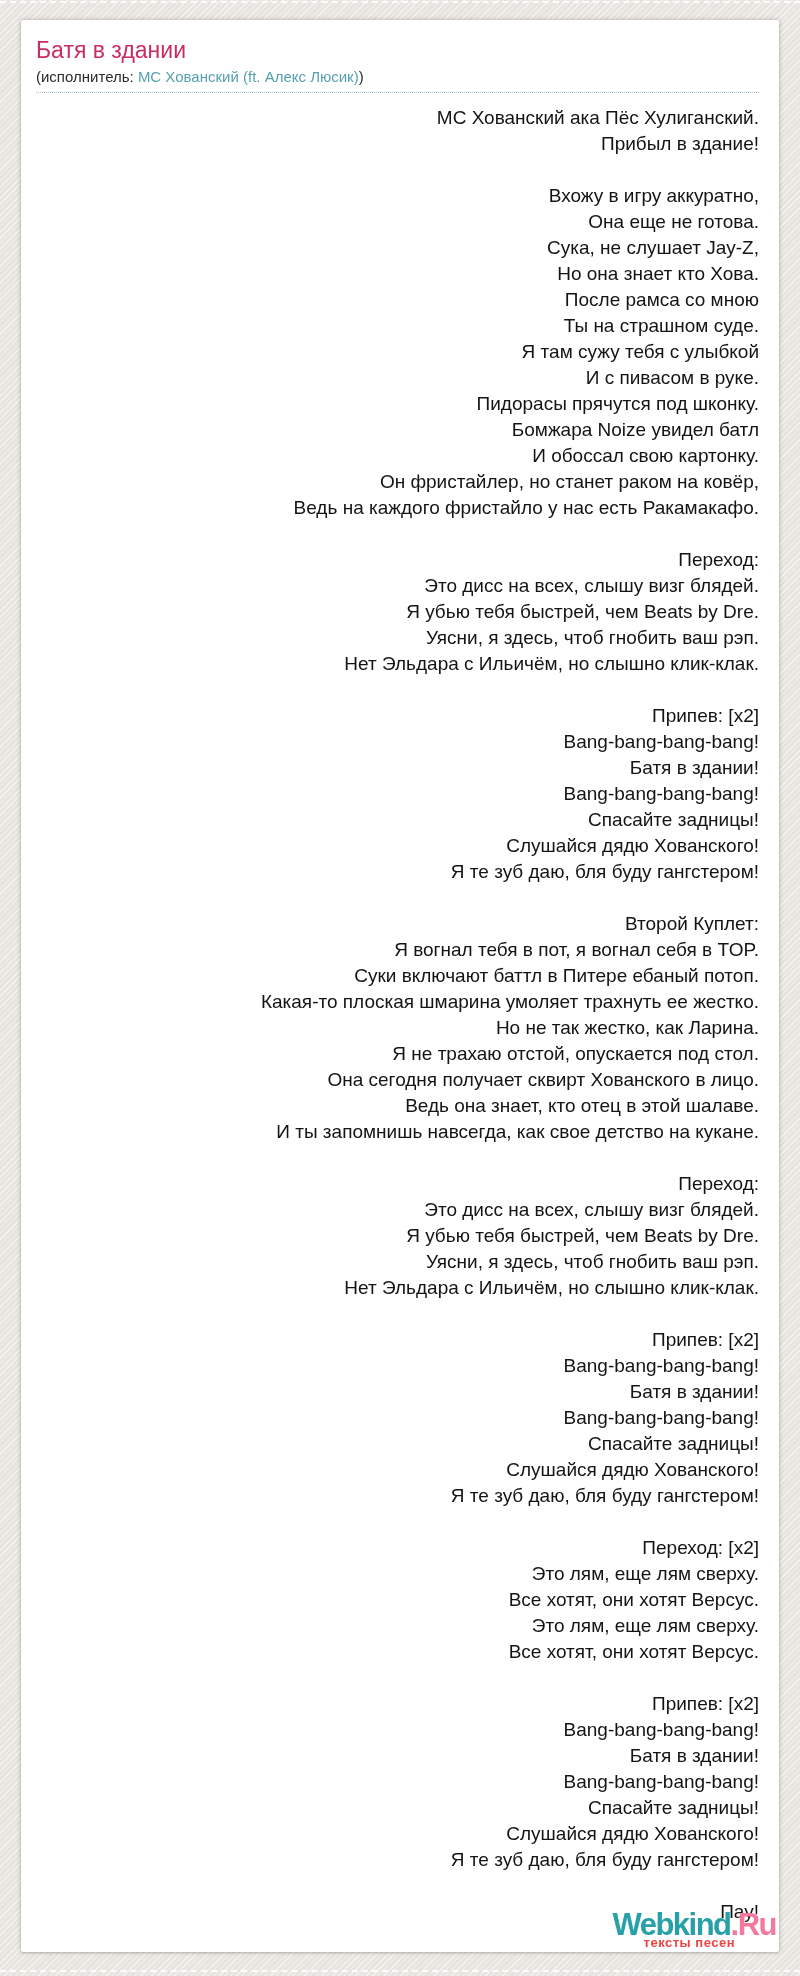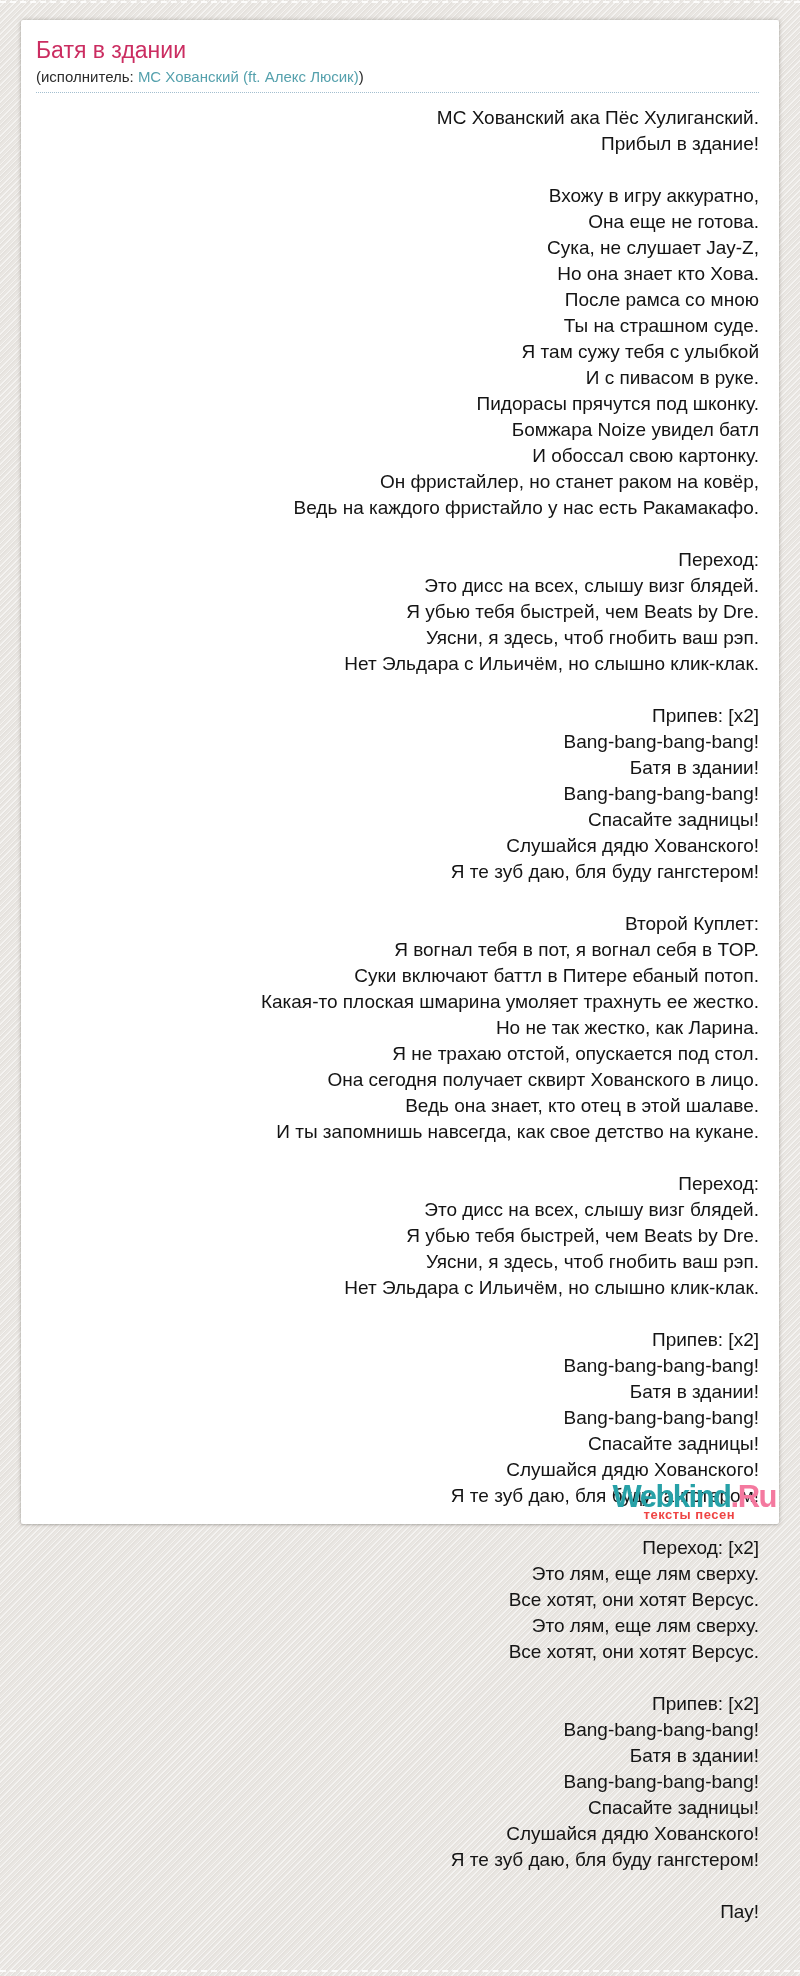--- a/index.html
+++ b/index.html
@@ -17,21 +17,21 @@
   .viewport::before{
     content:"";position:absolute;top:1px;left:0;right:0;
     border-top:2px dashed rgba(255,255,255,.85);
   }
   .viewport::after{
     content:"";position:absolute;bottom:4px;left:0;right:0;
     border-top:2px dashed rgba(255,255,255,.85);
   }
   .card{
     position:absolute;left:21px;top:20px;
-    width:758px;height:1504px;
+    width:758px;height:1932px;
     background:#ffffff;
     border-radius:2px;
     box-shadow:0 0 4px rgba(70,62,55,.35), 0 1px 2px rgba(0,0,0,.12);
   }
   .card-inner{padding:17px 20px 0 15px;}
   .song-title{
     font-size:23px;line-height:27px;font-weight:normal;
     color:#cb2d61;margin:0;
   }
   .artist-line{

